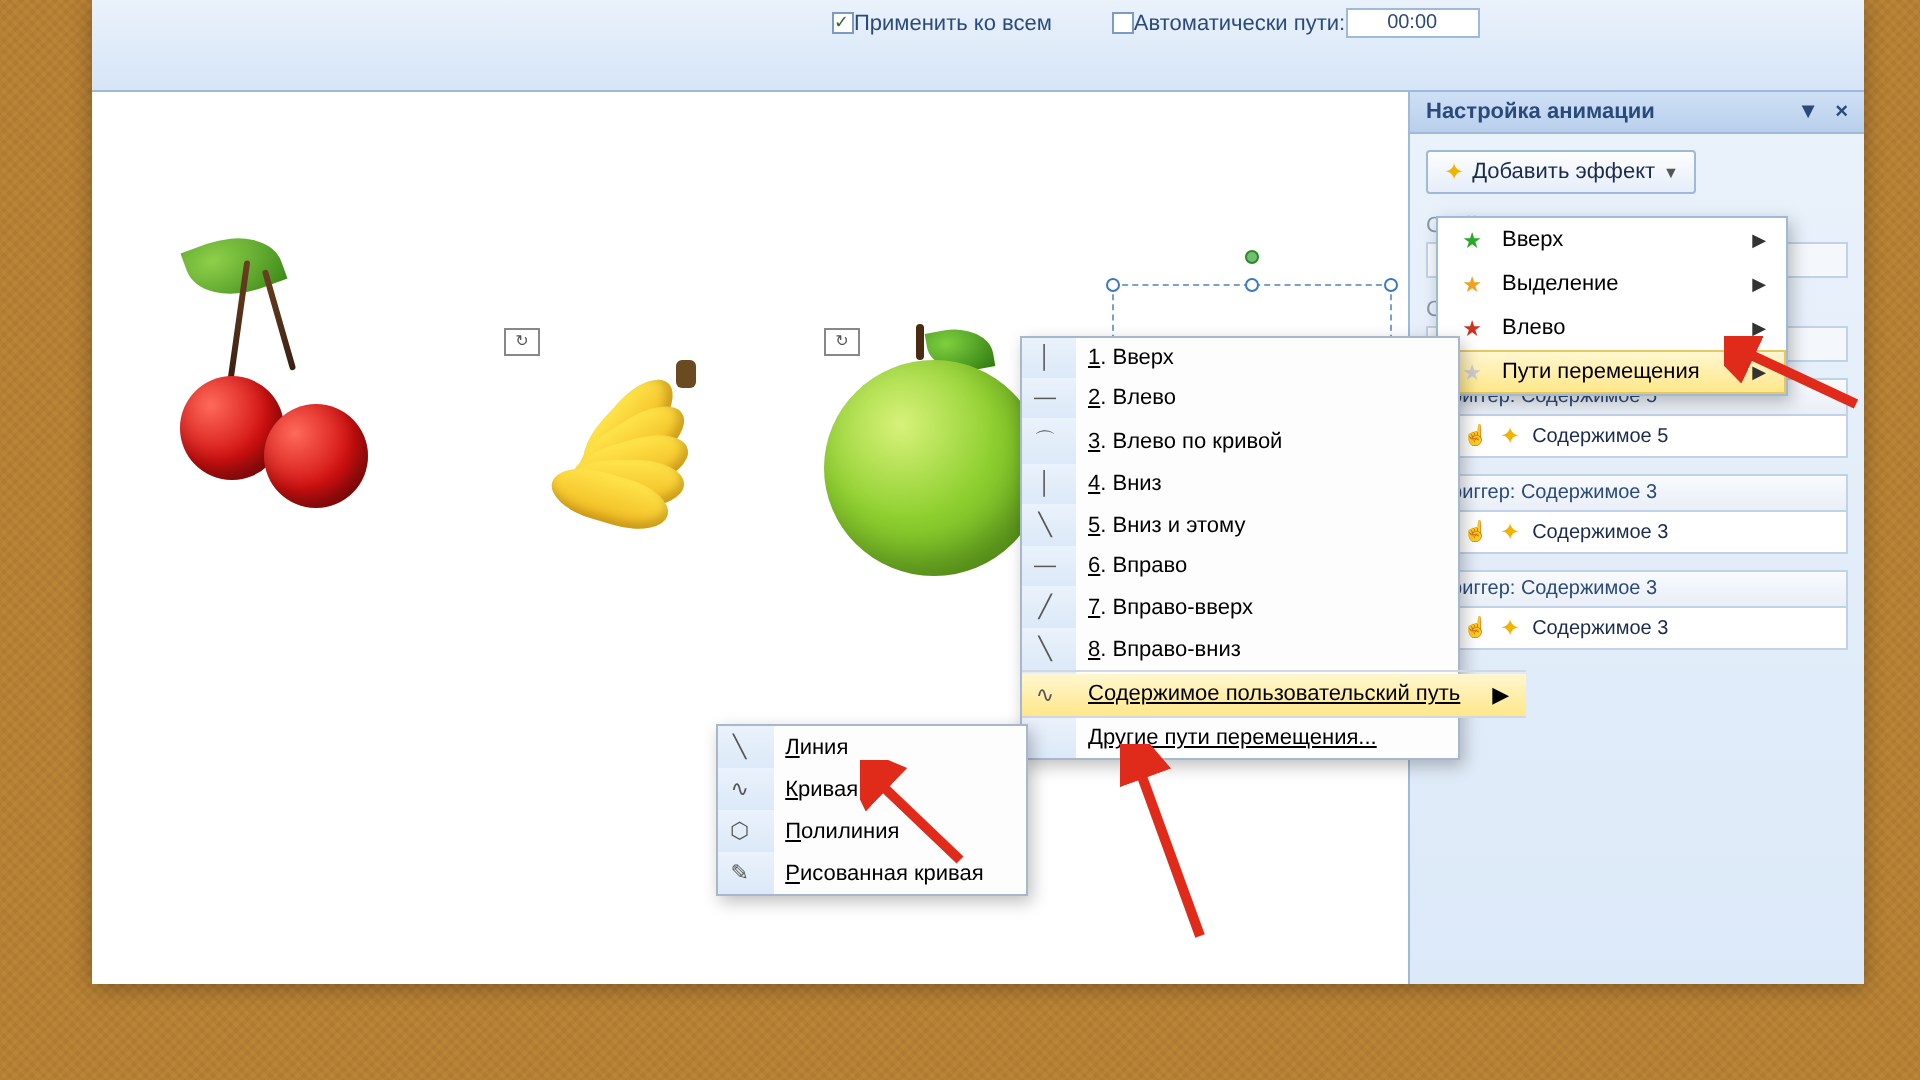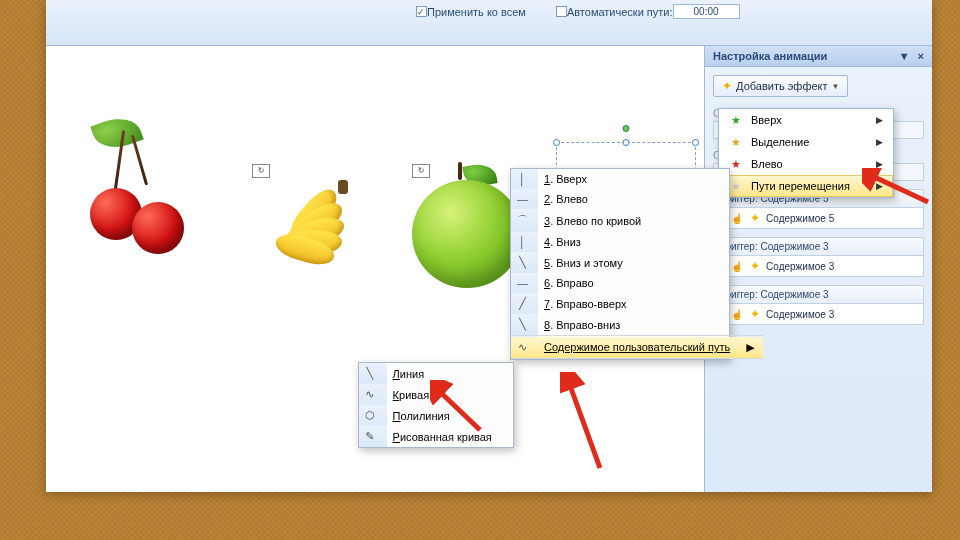--- a/index.html
+++ b/index.html
@@ -305,20 +305,24 @@
     <tr class="hl">
       <td class="ic-cell"><span>∿</span></td>
       <td><span class="u">Содержимое пользовательский путь</span></td>
       <td style="text-align:right; padding-right:8px;">▶</td>
     </tr>
     <tr class="sep">
           <td class="ic-cell"></td>
           <td></td>
           <td></td>
         </tr>
+    <tr>
+      <td class="ic-cell"></td>
+      <td colspan="2"><span class="u">Другие пути перемещения...</span></td>
+    </tr>
   </tbody>
     </table>
 </div>
 
 <div class="sub" style="left:358px; top:362px; width:156px;">
   <table>
       <tbody id="draw-rows">
         <tr>
           <td class="ic-cell"><span>╲</span></td>
     <td><span class="u">Л</span>иния</td>

